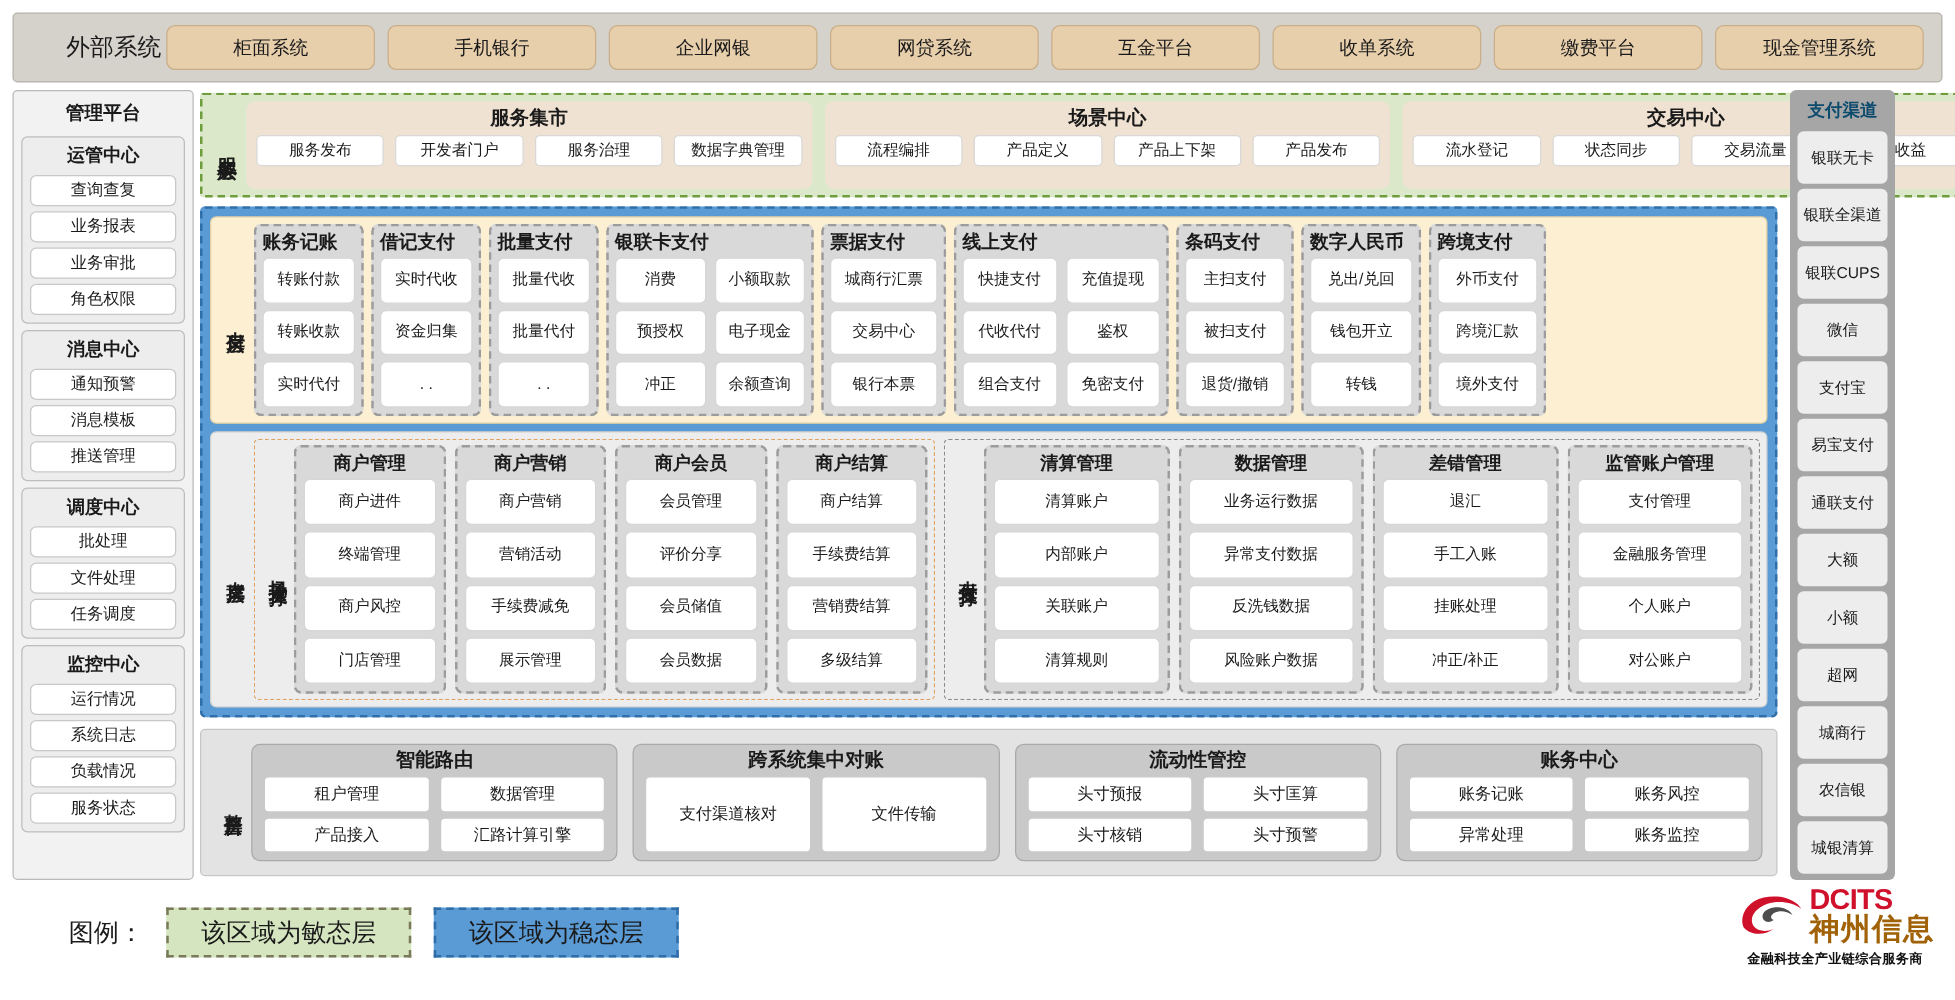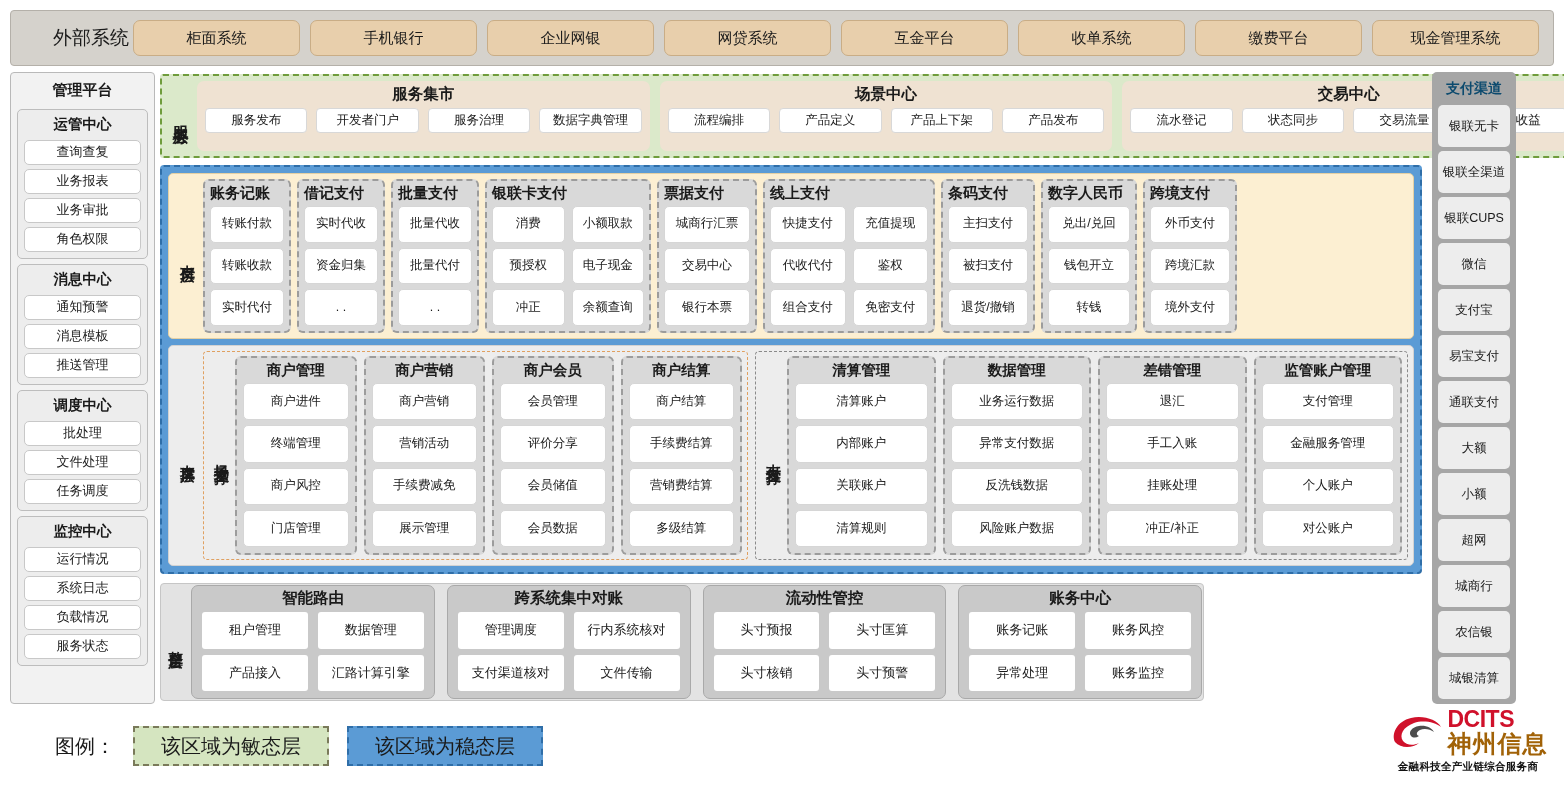--- a/index.html
+++ b/index.html
@@ -111,23 +111,23 @@
   .supGrp{
     flex:1 1 0; background:#d9d9d9; border:2px dashed #9c9c9c; border-radius:6px;
     padding:3px 6px 6px; display:flex; flex-direction:column;
   }
   .supGrpTitle{ font-size:14.5px; font-weight:bold; text-align:center; margin-bottom:3px; white-space:nowrap;}
   .supItems{ display:flex; flex-direction:column; gap:5px; flex:1; }
   .supItems .chip{ flex:1 1 0; border-color:#d6d6d6; font-size:12.5px; }
 
   
   #intLayer{
-    position:absolute; left:160px; top:583px; width:1044px; height:118px;
+    position:absolute; left:160px; top:583px; width:1262px; height:118px;
     background:#e3e3e3; border:1px solid #c6c6c6; border-radius:4px;
-    display:flex; padding:1px;
+    display:flex; padding:11px;
   }
   #intVLabel{ width:26px; flex:0 0 26px; font-size:15px; }
   #intCols{ flex:1; display:flex; gap:12px; padding-left:3px; }
   .intGrp{
     flex:1 1 0; background:#c9c9c9; border:1px solid #a9a9a9; border-radius:7px;
     padding:2px 10px 7px; display:flex; flex-direction:column;
   }
   .intGrpTitle{ font-size:15.5px; font-weight:bold; text-align:center; margin-bottom:3px; }
   .intRows{ display:flex; flex-direction:column; gap:6px; flex:1; }
   .intRow{ display:flex; gap:10px; flex:1 1 0; }
@@ -490,24 +490,20 @@
             </div>
             <div class="intRow">
               <div class="chip">产品接入</div>
               <div class="chip">汇路计算引擎</div>
             </div>
           </div>
         </div>
         <div class="intGrp">
           <div class="intGrpTitle">跨系统集中对账</div>
           <div class="intRows">
-            <div class="intRow">
-              <div class="chip">管理调度</div>
-              <div class="chip">行内系统核对</div>
-            </div>
             <div class="intRow">
               <div class="chip">支付渠道核对</div>
               <div class="chip">文件传输</div>
             </div>
           </div>
         </div>
         <div class="intGrp">
           <div class="intGrpTitle">流动性管控</div>
           <div class="intRows">
             <div class="intRow">

